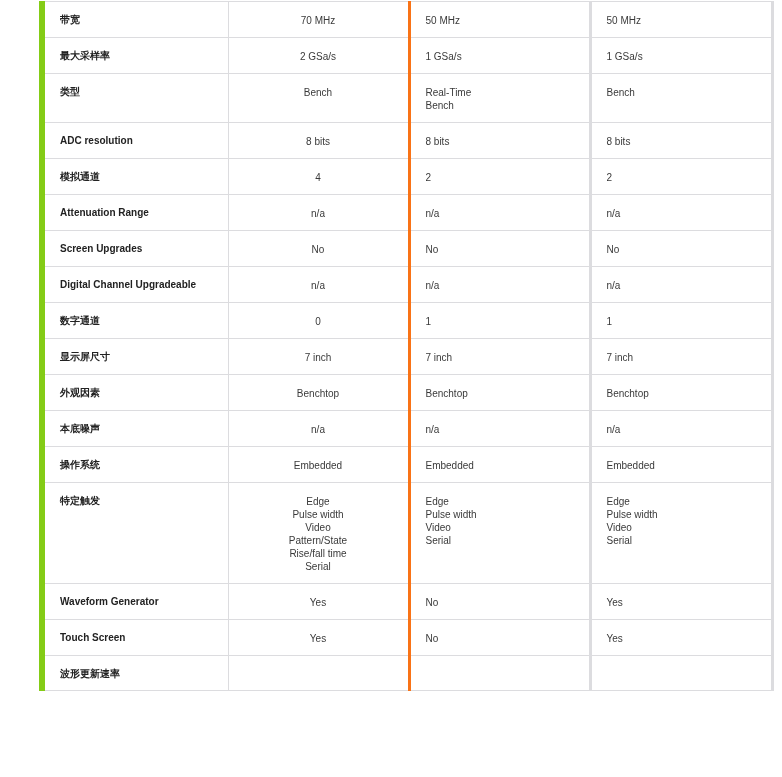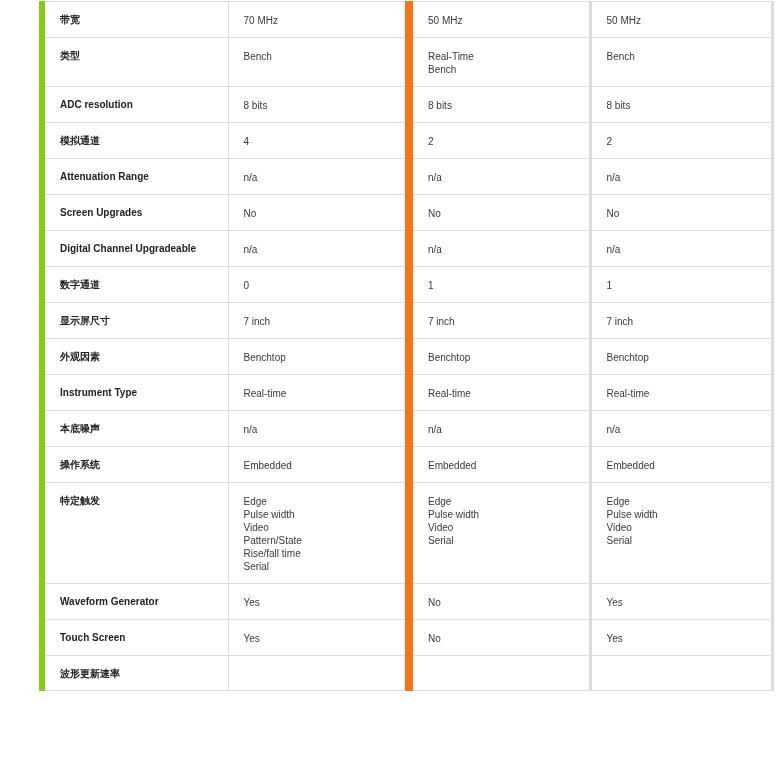--- a/index.html
+++ b/index.html
@@ -15,21 +15,21 @@
     border-bottom: 1px solid #dcdcdf;
     vertical-align: top;
     padding: 11px 15px 10px 15px;
     font-size: 10px; line-height: 13px; color: #3a3a3a;
   }
   .spec-table td.label {
     font-weight: bold; color: #222222;
     border-left: 6px solid #84cc16;
     border-right: 1px solid #dcdcdf;
   }
-  .spec-table td.c1 { border-right: 8px solid #f97316; }
+  .spec-table td.c1 { border-right: 3px solid #f97316; text-align: center; }
   .spec-table td.c2 { border-right: 3px solid #dcdcdf; }
   .spec-table td.c3 { border-right: 3px solid #dcdcdf; }
   .spec-table td.valcell { padding-top: 12px; }
   .line { display: block; white-space: nowrap; }
   col.col-label { width: 186px; }
   col.col-a { width: 181px; }
   col.col-b { width: 181px; }
   col.col-c { width: 182px; }
 </style>
 </head>
@@ -49,20 +49,32 @@
           <span class="line">70 MHz</span>
         </td>
         <td class="valcell c2">
           <span class="line">50 MHz</span>
         </td>
         <td class="valcell c3">
           <span class="line">50 MHz</span>
         </td>
       </tr>
       <tr>
+        <td class="label">最大采样率</td>
+        <td class="valcell c1">
+          <span class="line">2 GSa/s</span>
+        </td>
+        <td class="valcell c2">
+          <span class="line">1 GSa/s</span>
+        </td>
+        <td class="valcell c3">
+          <span class="line">1 GSa/s</span>
+        </td>
+      </tr>
+      <tr>
         <td class="label">类型</td>
         <td class="valcell c1">
           <span class="line">Bench</span>
         </td>
         <td class="valcell c2">
           <span class="line">Real-Time</span>
           <span class="line">Bench</span>
         </td>
         <td class="valcell c3">
           <span class="line">Bench</span>
@@ -155,32 +167,20 @@
       <tr>
         <td class="label">外观因素</td>
         <td class="valcell c1">
           <span class="line">Benchtop</span>
         </td>
         <td class="valcell c2">
           <span class="line">Benchtop</span>
         </td>
         <td class="valcell c3">
           <span class="line">Benchtop</span>
-        </td>
-      </tr>
-      <tr>
-        <td class="label">Instrument Type</td>
-        <td class="valcell c1">
-          <span class="line">Real-time</span>
-        </td>
-        <td class="valcell c2">
-          <span class="line">Real-time</span>
-        </td>
-        <td class="valcell c3">
-          <span class="line">Real-time</span>
         </td>
       </tr>
       <tr>
         <td class="label">本底噪声</td>
         <td class="valcell c1">
           <span class="line">n/a</span>
         </td>
         <td class="valcell c2">
           <span class="line">n/a</span>
         </td>

